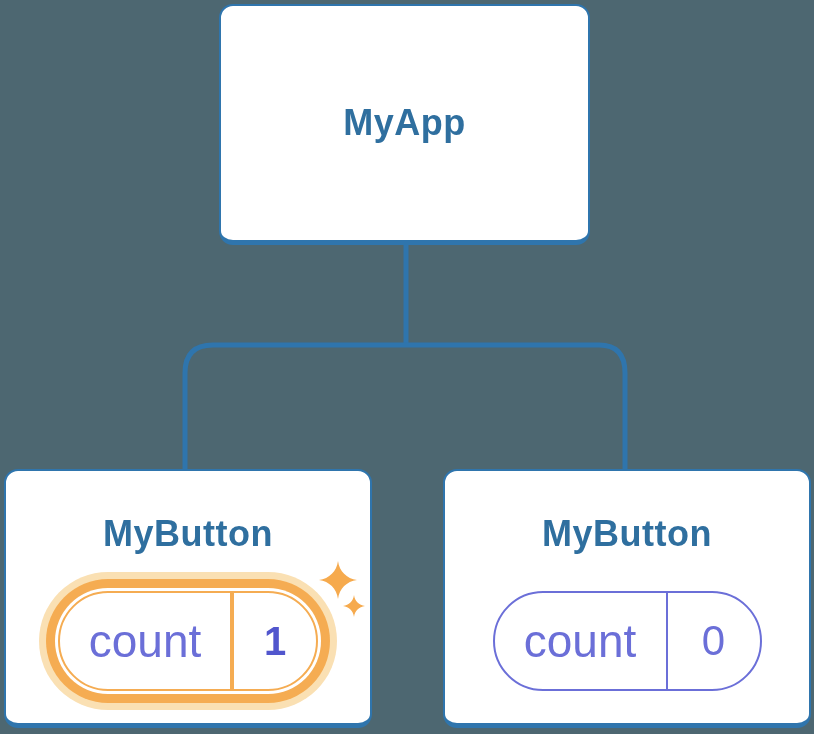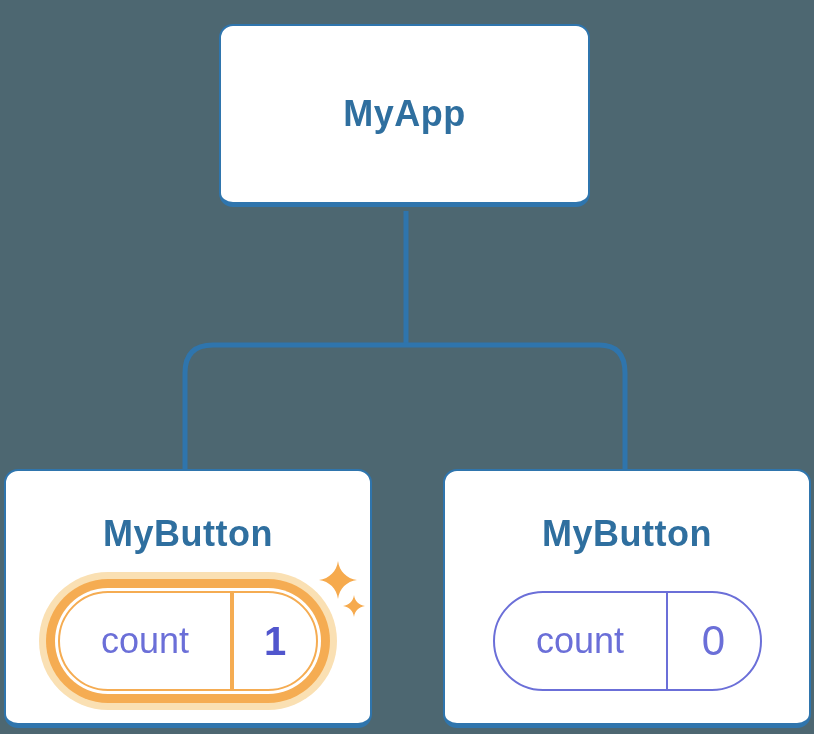--- a/index.html
+++ b/index.html
@@ -31,23 +31,22 @@
     background: var(--card-bg, #FFFFFF);
     border: 2px solid var(--accent-blue, #2F75AD);
     border-bottom-width: 5px;
     border-radius: 14px;
     display: flex;
     flex-direction: column;
     align-items: center;
   }
   .card--root {
     left: 219px; top: 4px;
-    width: 371px; height: 183px;
+    width: 371px; height: 241px;
     justify-content: center;
-    margin-top: 20px;
   }
   .card--left  { left: 4px;   top: 469px; width: 368px; height: 259px; padding-top: 41px; }
   .card--right { left: 443px; top: 469px; width: 368px; height: 259px; padding-top: 41px; }
   .card-title {
     font-size: 36px;
     font-weight: 600;
     line-height: 44px;
     letter-spacing: 0.5px;
     color: var(--title-blue, #2F6F9F);
   }
@@ -70,21 +69,21 @@
   }
   .pill--idle {
     width: 269px; height: 100px;
     border: 2px solid var(--purple, #6B6FD8);
   }
   .pill-label {
     flex: 1;
     display: flex;
     align-items: center;
     justify-content: center;
-    font-size: 36px;
+    font-size: 46px;
     color: var(--purple, #6B6FD8);
   }
   .pill-divider--orange { width: 4px; background: var(--orange, #F5AC52); }
   .pill-divider--purple { width: 2px; background: var(--purple, #6B6FD8); }
   .pill-value {
     display: flex;
     align-items: center;
     justify-content: center;
   }
   .pill--active .pill-value {

